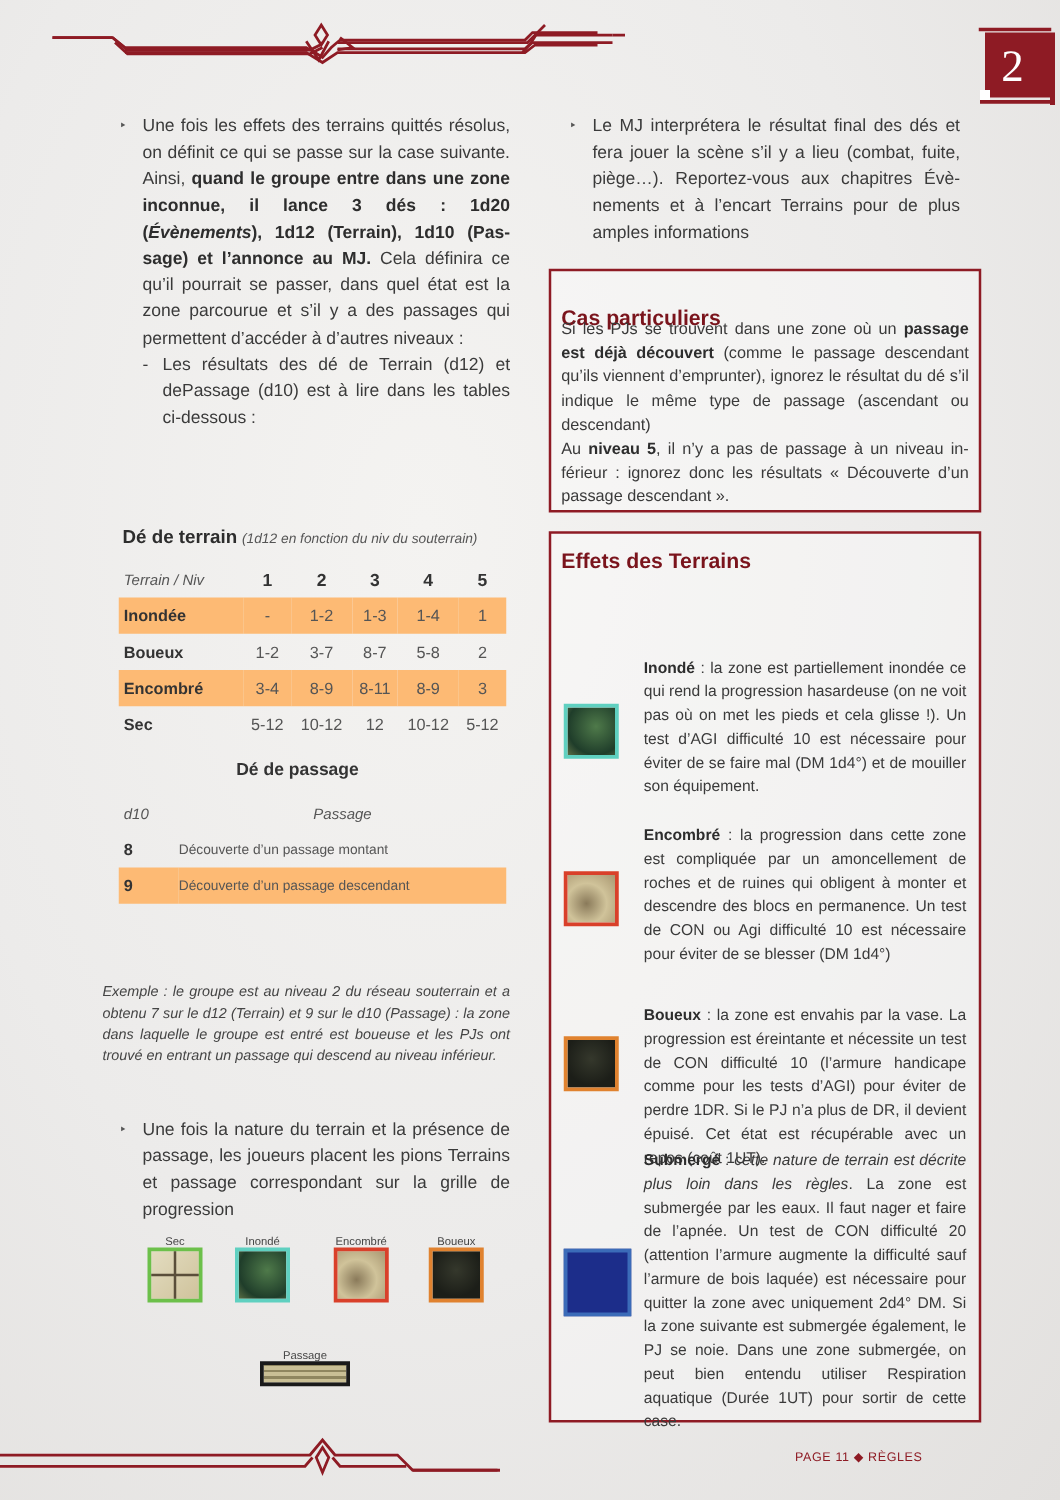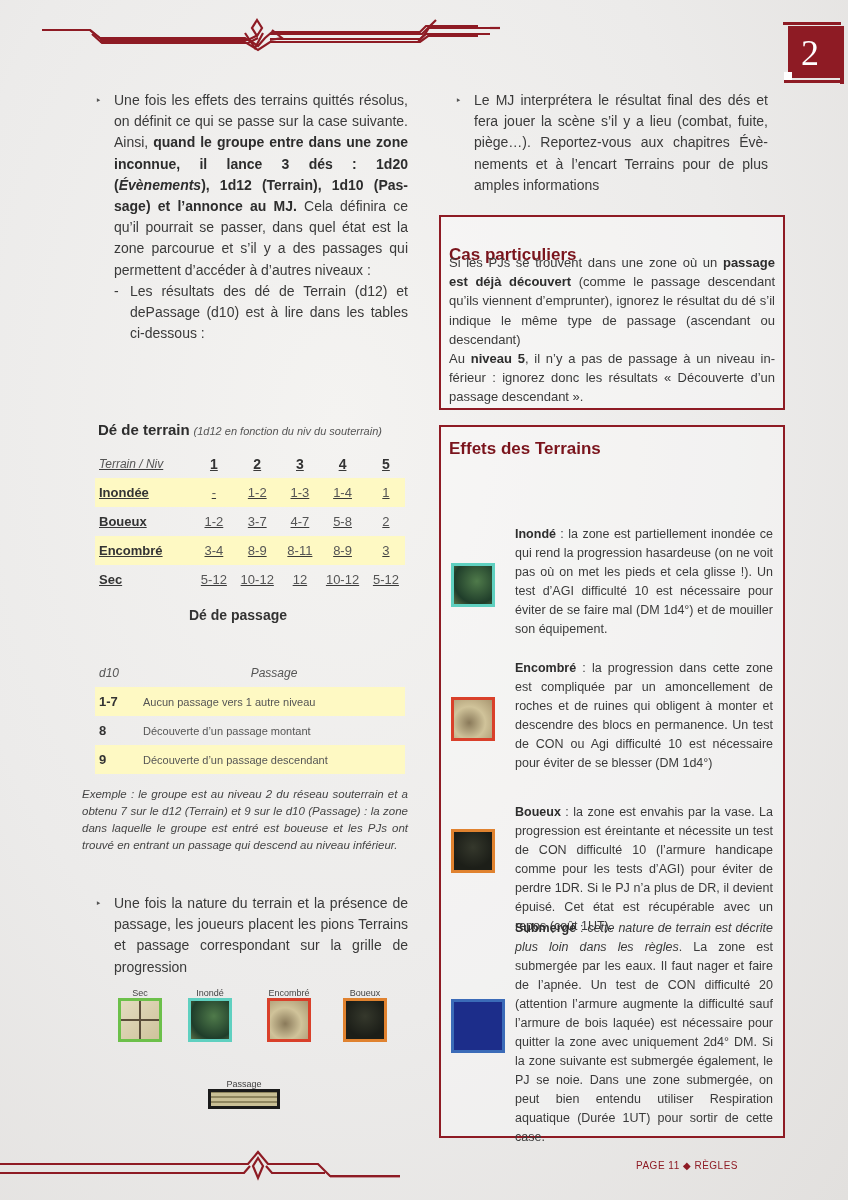--- a/index.html
+++ b/index.html
@@ -25,21 +25,21 @@
   .table-title { font-size:14px;text-align:center; }
   .table-title b { font-size:15px; }
   .table-title i { font-size:11px; color:#555; }
   table { border-collapse:collapse; }
   .terrain-table { width:310px; font-size:13px; }
   .terrain-table td, .terrain-table th { height:29px; text-align:center; padding:0; }
   .terrain-table th { font-weight:bold; font-size:14px; color:#333; }
   .terrain-table th.rowhdr { text-align:left; font-weight:normal; font-style:italic; font-size:12px; color:#555; padding-left:4px; }
   .terrain-table td.rowname { text-align:left; font-weight:bold; color:#333; padding-left:4px; }
   .terrain-table td { color:#555; }
-  .tinted { background:#fef9c3; }
+  .tinted { background:#fdba74; }
   .passage-title { font-weight:bold; font-size:14px; text-align:center; color:#333; }
   .passage-table { width:310px; font-size:11px; }
   .passage-table td, .passage-table th { height:29px; padding:0; text-align:left; }
   .passage-table th { font-weight:normal; font-style:italic; font-size:12px; color:#555; }
   .passage-table td.num { font-weight:bold; font-size:13px; color:#333; width:44px; padding-left:4px; }
   .passage-table td.txt { color:#555; }
   .example { font-size:11.5px; line-height:17px; font-style:italic; color:#444; text-align:justify; }
   .tiles-label { font-size:9px; color:#444; text-align:center; }
   .tile { width:44px; height:44px; box-sizing:border-box; border:3px solid; }
   .box {
@@ -89,21 +89,21 @@
   <div class="bullet">
     <span>Une fois les effets des terrains quittés réso­lus, on définit ce qui se passe sur la case sui­vante. Ainsi, </span><b>quand le groupe entre dans une zone inconnue, il lance 3 dés : 1d20 (</b><b><i>Évènements</i></b><b>), 1d12 (Terrain), 1d10 (Pas­sage) et l’annonce au MJ.</b><span> Cela définira ce qu’il pourrait se passer, dans quel état est la zone parcourue et s’il y a des passages qui permettent d’accéder à d’autres niveaux :</span>
   </div>
   <div class="dash">Les résultats des dé de Terrain (d12) et dePassage (d10) est à lire dans les tables ci-dessous :</div>
 </div>
 
 <div class="abs table-title" style="left:98px; top:421px;">
   <b>Dé de terrain</b> <i>(1d12 en fonction du niv du souterrain)</i>
 </div>
 
-<table class="abs terrain-table" style="left:95px; top:449px;text-decoration:underline;">
+<table class="abs terrain-table" style="left:95px; top:449px;">
   <tbody>
       <tr>
     <th class="rowhdr">Terrain / Niv</th>
     <th>1</th>
     <th>2</th>
     <th>3</th>
     <th>4</th>
     <th>5</th>
   </tr>
   <tr class="tinted">
@@ -111,21 +111,21 @@
     <td>-</td>
     <td>1-2</td>
     <td>1-3</td>
     <td>1-4</td>
     <td>1</td>
   </tr>
   <tr>
     <td class="rowname">Boueux</td>
     <td>1-2</td>
     <td>3-7</td>
-    <td>4-7</td>
+    <td>8-7</td>
     <td>5-8</td>
     <td>2</td>
   </tr>
   <tr class="tinted">
     <td class="rowname">Encombré</td>
     <td>3-4</td>
     <td>8-9</td>
     <td>8-11</td>
     <td>8-9</td>
     <td>3</td>
@@ -136,29 +136,25 @@
     <td>10-12</td>
     <td>12</td>
     <td>10-12</td>
     <td>5-12</td>
   </tr>
 </tbody>
   </table>
 
 <div class="abs passage-title" style="left:83px; top:607px; width:310px;">Dé de passage</div>
 
-<table class="abs passage-table" style="left:95px; top:636px;margin-top:22px;">
+<table class="abs passage-table" style="left:95px; top:636px;">
   <tbody>
       <tr>
     <th style="padding-left:4px; width:44px;">d10</th>
     <th style="text-align:center;">Passage</th>
-  </tr>
-  <tr class="tinted">
-    <td class="num">1-7</td>
-    <td class="txt">Aucun passage vers 1 autre niveau</td>
   </tr>
   <tr>
     <td class="num">8</td>
     <td class="txt">Découverte d’un passage montant</td>
   </tr>
   <tr class="tinted">
     <td class="num">9</td>
     <td class="txt">Découverte d’un passage descendant</td>
   </tr>
 </tbody>

